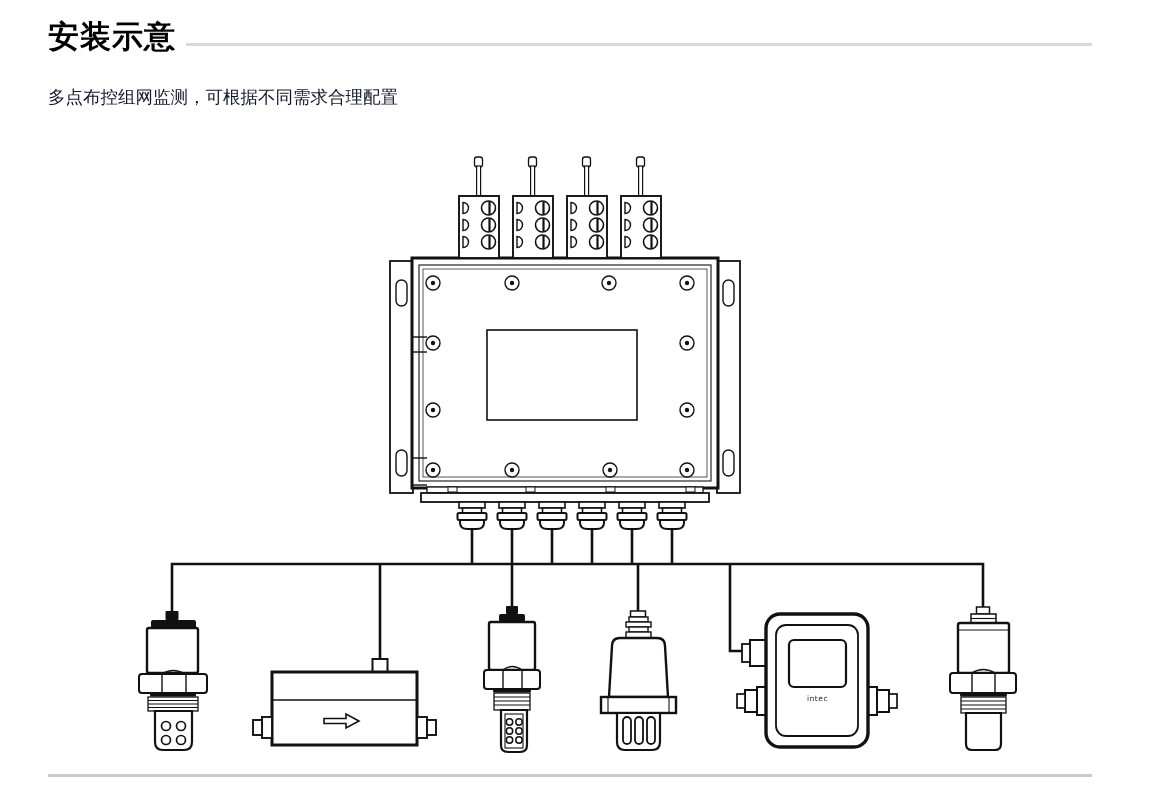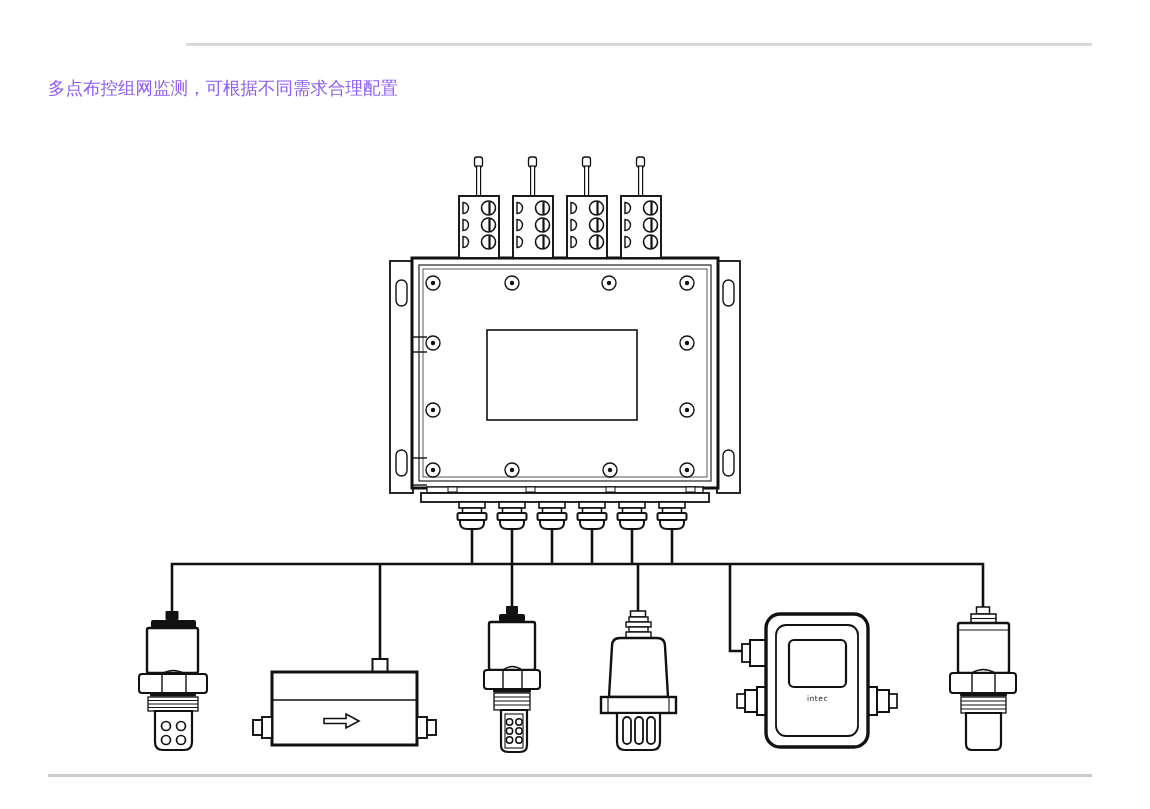--- a/index.html
+++ b/index.html
@@ -1,30 +1,31 @@
 <!DOCTYPE html>
 <html><head>
 <meta charset="utf-8">
 <style>
   html,body{margin:0;padding:0;background:#fff;}
   .page{position:relative;width:1150px;height:809px;background:#fff;overflow:hidden;
         font-family:"Liberation Sans","DejaVu Sans",sans-serif;}
   .title{position:absolute;left:48px;top:16px;font-size:31px;font-weight:700;color:#000;
          letter-spacing:1px;white-space:nowrap;}
   .title-rule{position:absolute;left:186px;top:43px;width:906px;height:3px;background:#d9d9d9;}
-  .subtitle{position:absolute;left:48px;top:76px;font-size:17.5px;color:#8b5cf6;white-space:nowrap;}
+  .subtitle{position:absolute;left:48px;top:85px;font-size:17.5px;color:#0f172a;white-space:nowrap;}
   .bottom-rule{position:absolute;left:48px;top:774px;width:1044px;height:3px;background:#cbcbcb;}
   svg{position:absolute;left:0;top:0;}
   svg *{vector-effect:none;}
 </style>
 </head>
 <body>
 
 <div class="page">
 
+  <div class="title">安装示意</div>
   <div class="title-rule"></div>
   <div class="subtitle">多点布控组网监测，可根据不同需求合理配置</div>
 
   <svg width="1150" height="809" viewBox="0 0 1150 809" fill="none" stroke-linejoin="miter">
     <defs>
       <g id="screw">
         <circle r="7" fill="#fff" stroke="#111" stroke-width="1.4"></circle>
         <circle r="2.2" fill="#111" stroke="none"></circle>
       </g>
       <g id="tblock">

